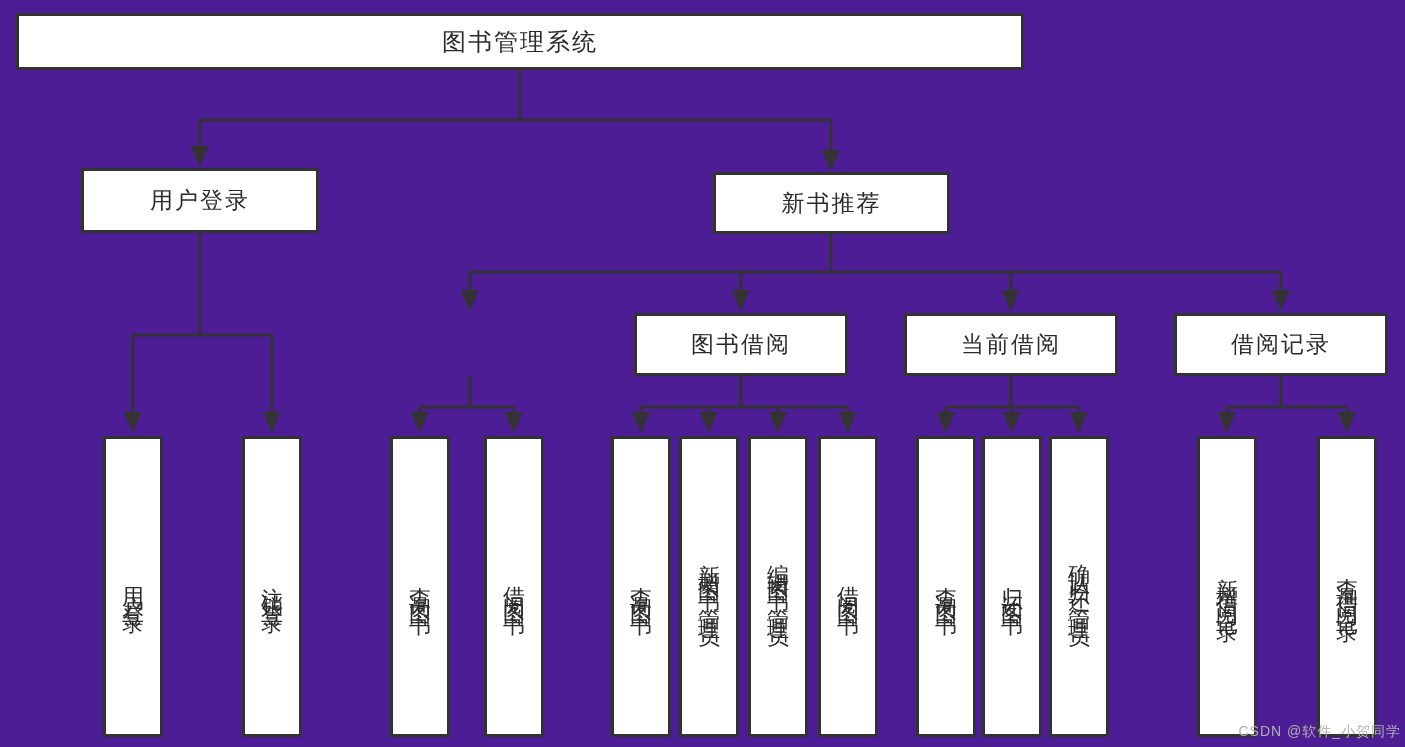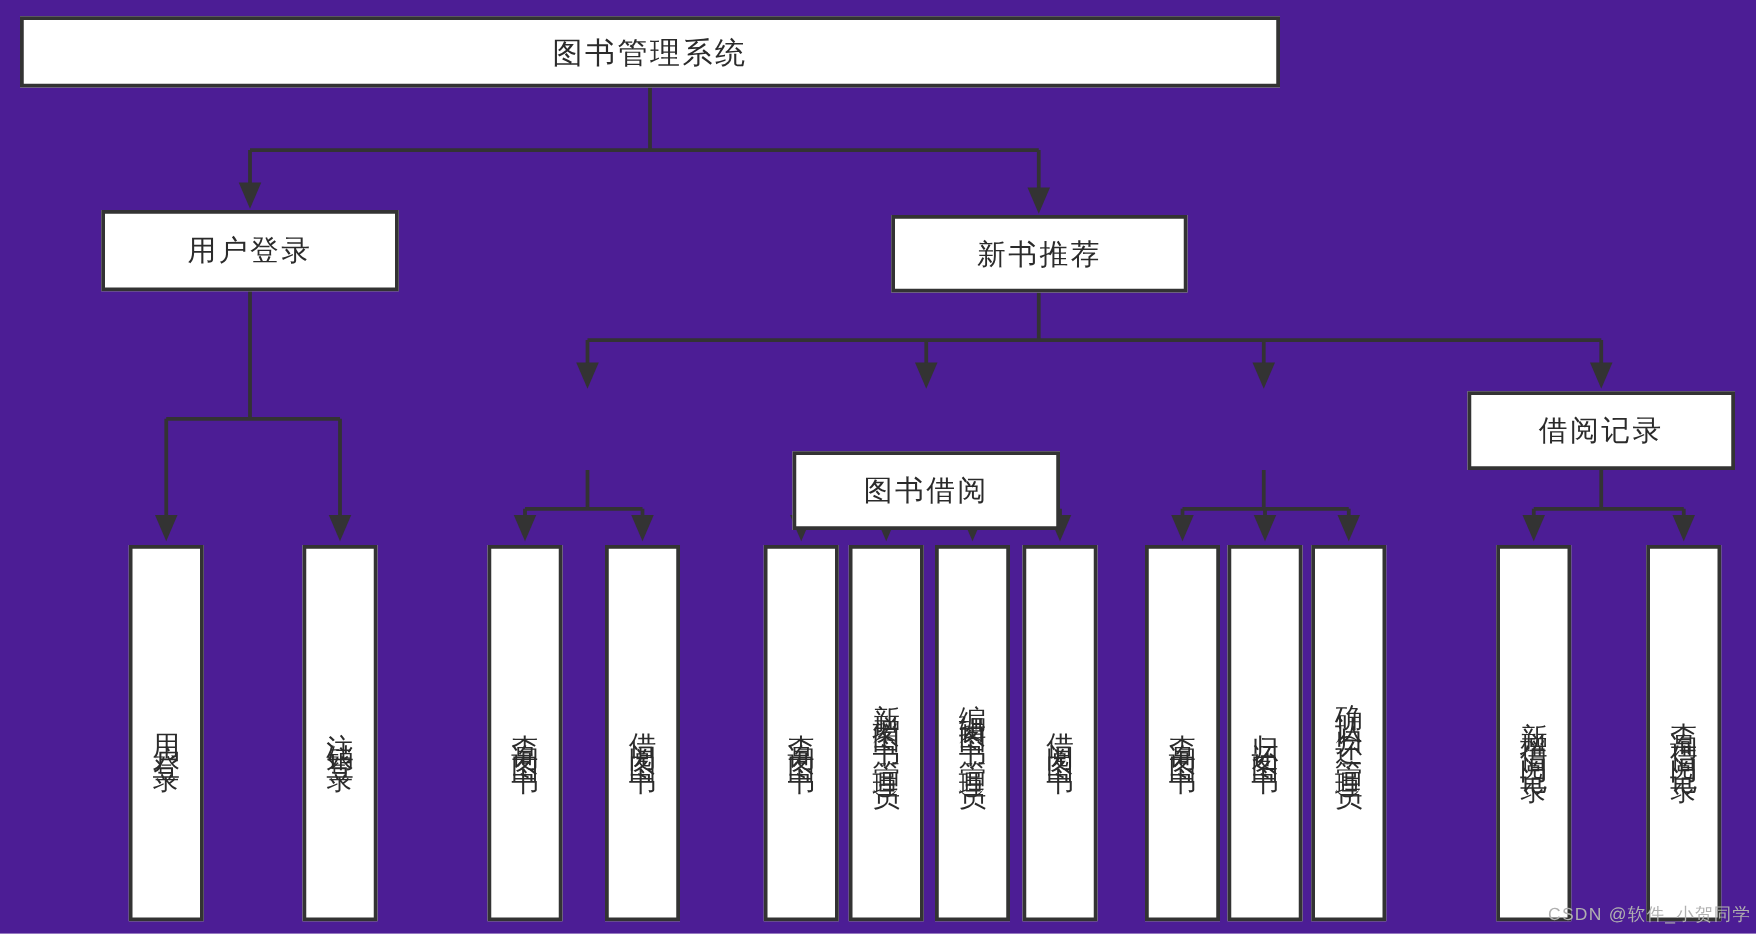--- a/index.html
+++ b/index.html
@@ -103,21 +103,22 @@
       <polygon points="1218,412 1236,412 1227,433"></polygon>
       <polygon points="1338,412 1356,412 1347,433"></polygon>
     </g>
   </svg>
 
   <div class="node hbox title" style="left:16px;top:13px;width:1008px;height:57px;">图书管理系统</div>
 
   <div class="node hbox" style="left:81px;top:168px;width:238px;height:65px;">用户登录</div>
   <div class="node hbox" style="left:713px;top:172px;width:237px;height:62px;">新书推荐</div>
 
-  <div class="node hbox" style="left:634px;top:313px;width:214px;height:63px;margin-top:48px;">图书借阅</div>
+  <div class="node hbox" style="left:634px;top:313px;width:214px;height:63px;">图书借阅</div>
+  <div class="node hbox" style="left:904px;top:313px;width:214px;height:63px;">当前借阅</div>
   <div class="node hbox" style="left:1174px;top:313px;width:214px;height:63px;">借阅记录</div>
 
   <div class="node vbox" style="left:103px;top:436px;width:60px;height:301px;">用户登录</div>
   <div class="node vbox" style="left:242px;top:436px;width:60px;height:301px;">注销登录</div>
 
   <div class="node vbox" style="left:390px;top:436px;width:60px;height:301px;">查询图书</div>
   <div class="node vbox" style="left:484px;top:436px;width:60px;height:301px;">借阅图书</div>
 
   <div class="node vbox" style="left:611px;top:436px;width:60px;height:301px;">查询图书</div>
   <div class="node vbox" style="left:679px;top:436px;width:60px;height:301px;">新增图书（管理员）</div>

